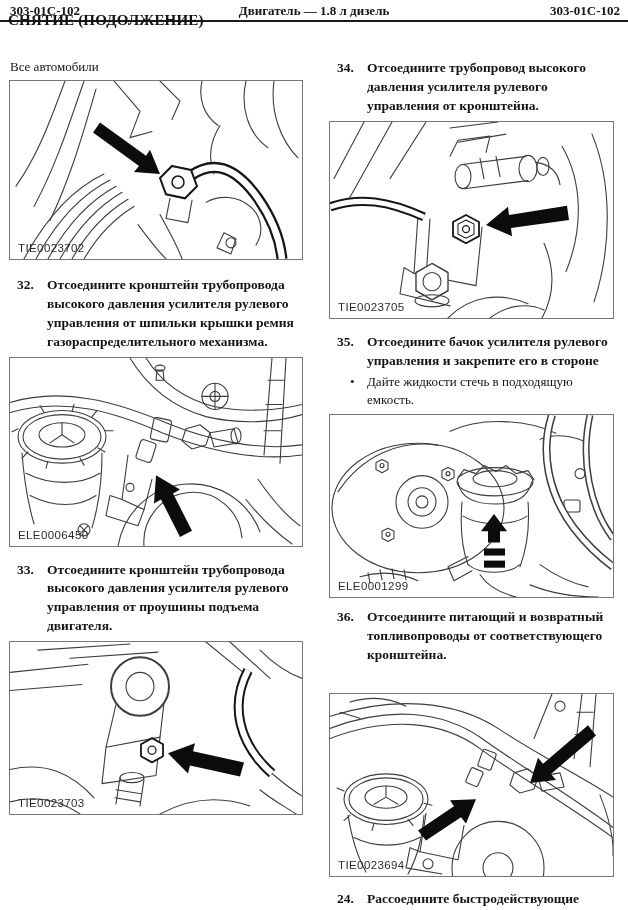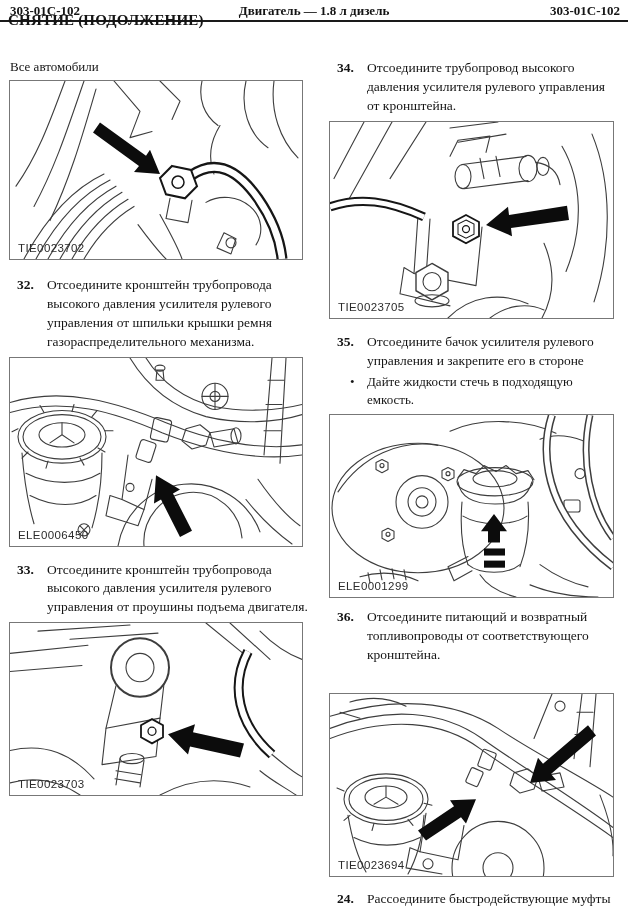--- a/index.html
+++ b/index.html
@@ -16,21 +16,21 @@
   .section-title{position:absolute;top:12px;left:8px;font-size:15px;font-weight:bold;letter-spacing:.2px;}
 
   
   .col{position:absolute;top:57px;}
   .col-left{left:8px;width:300px;}
   .col-right{left:328px;width:292px;}
 
   .note{font-size:13px;margin:2px 0 3px 2px;}
   .step{display:flex;margin:2px 0 2px 0;}
   .step-num{flex:none;width:30px;padding-left:9px;font-weight:bold;font-size:13.5px;line-height:1.4;}
-  .step-text{flex:1;font-weight:normal;font-size:13.5px;line-height:1.4;}
+  .step-text{flex:1;font-weight:bold;font-size:13.5px;line-height:1.4;}
   .bullet{display:flex;margin:3px 0 2px 0;padding-left:22px;}
   .bullet-mark{flex:none;width:17px;font-size:13px;line-height:1.38;}
   .bullet-text{flex:1;font-size:13px;line-height:1.38;}
 
   
   .fig{position:relative;border:1px solid #777;background:#fff;margin:5px 0 12px 1px;}
   .col-left .fig{width:292px;text-align:center;}
   .col-right .fig{width:283px;}
   .fig svg{display:block;width:100%;height:100%;}
   .fig-cap{

